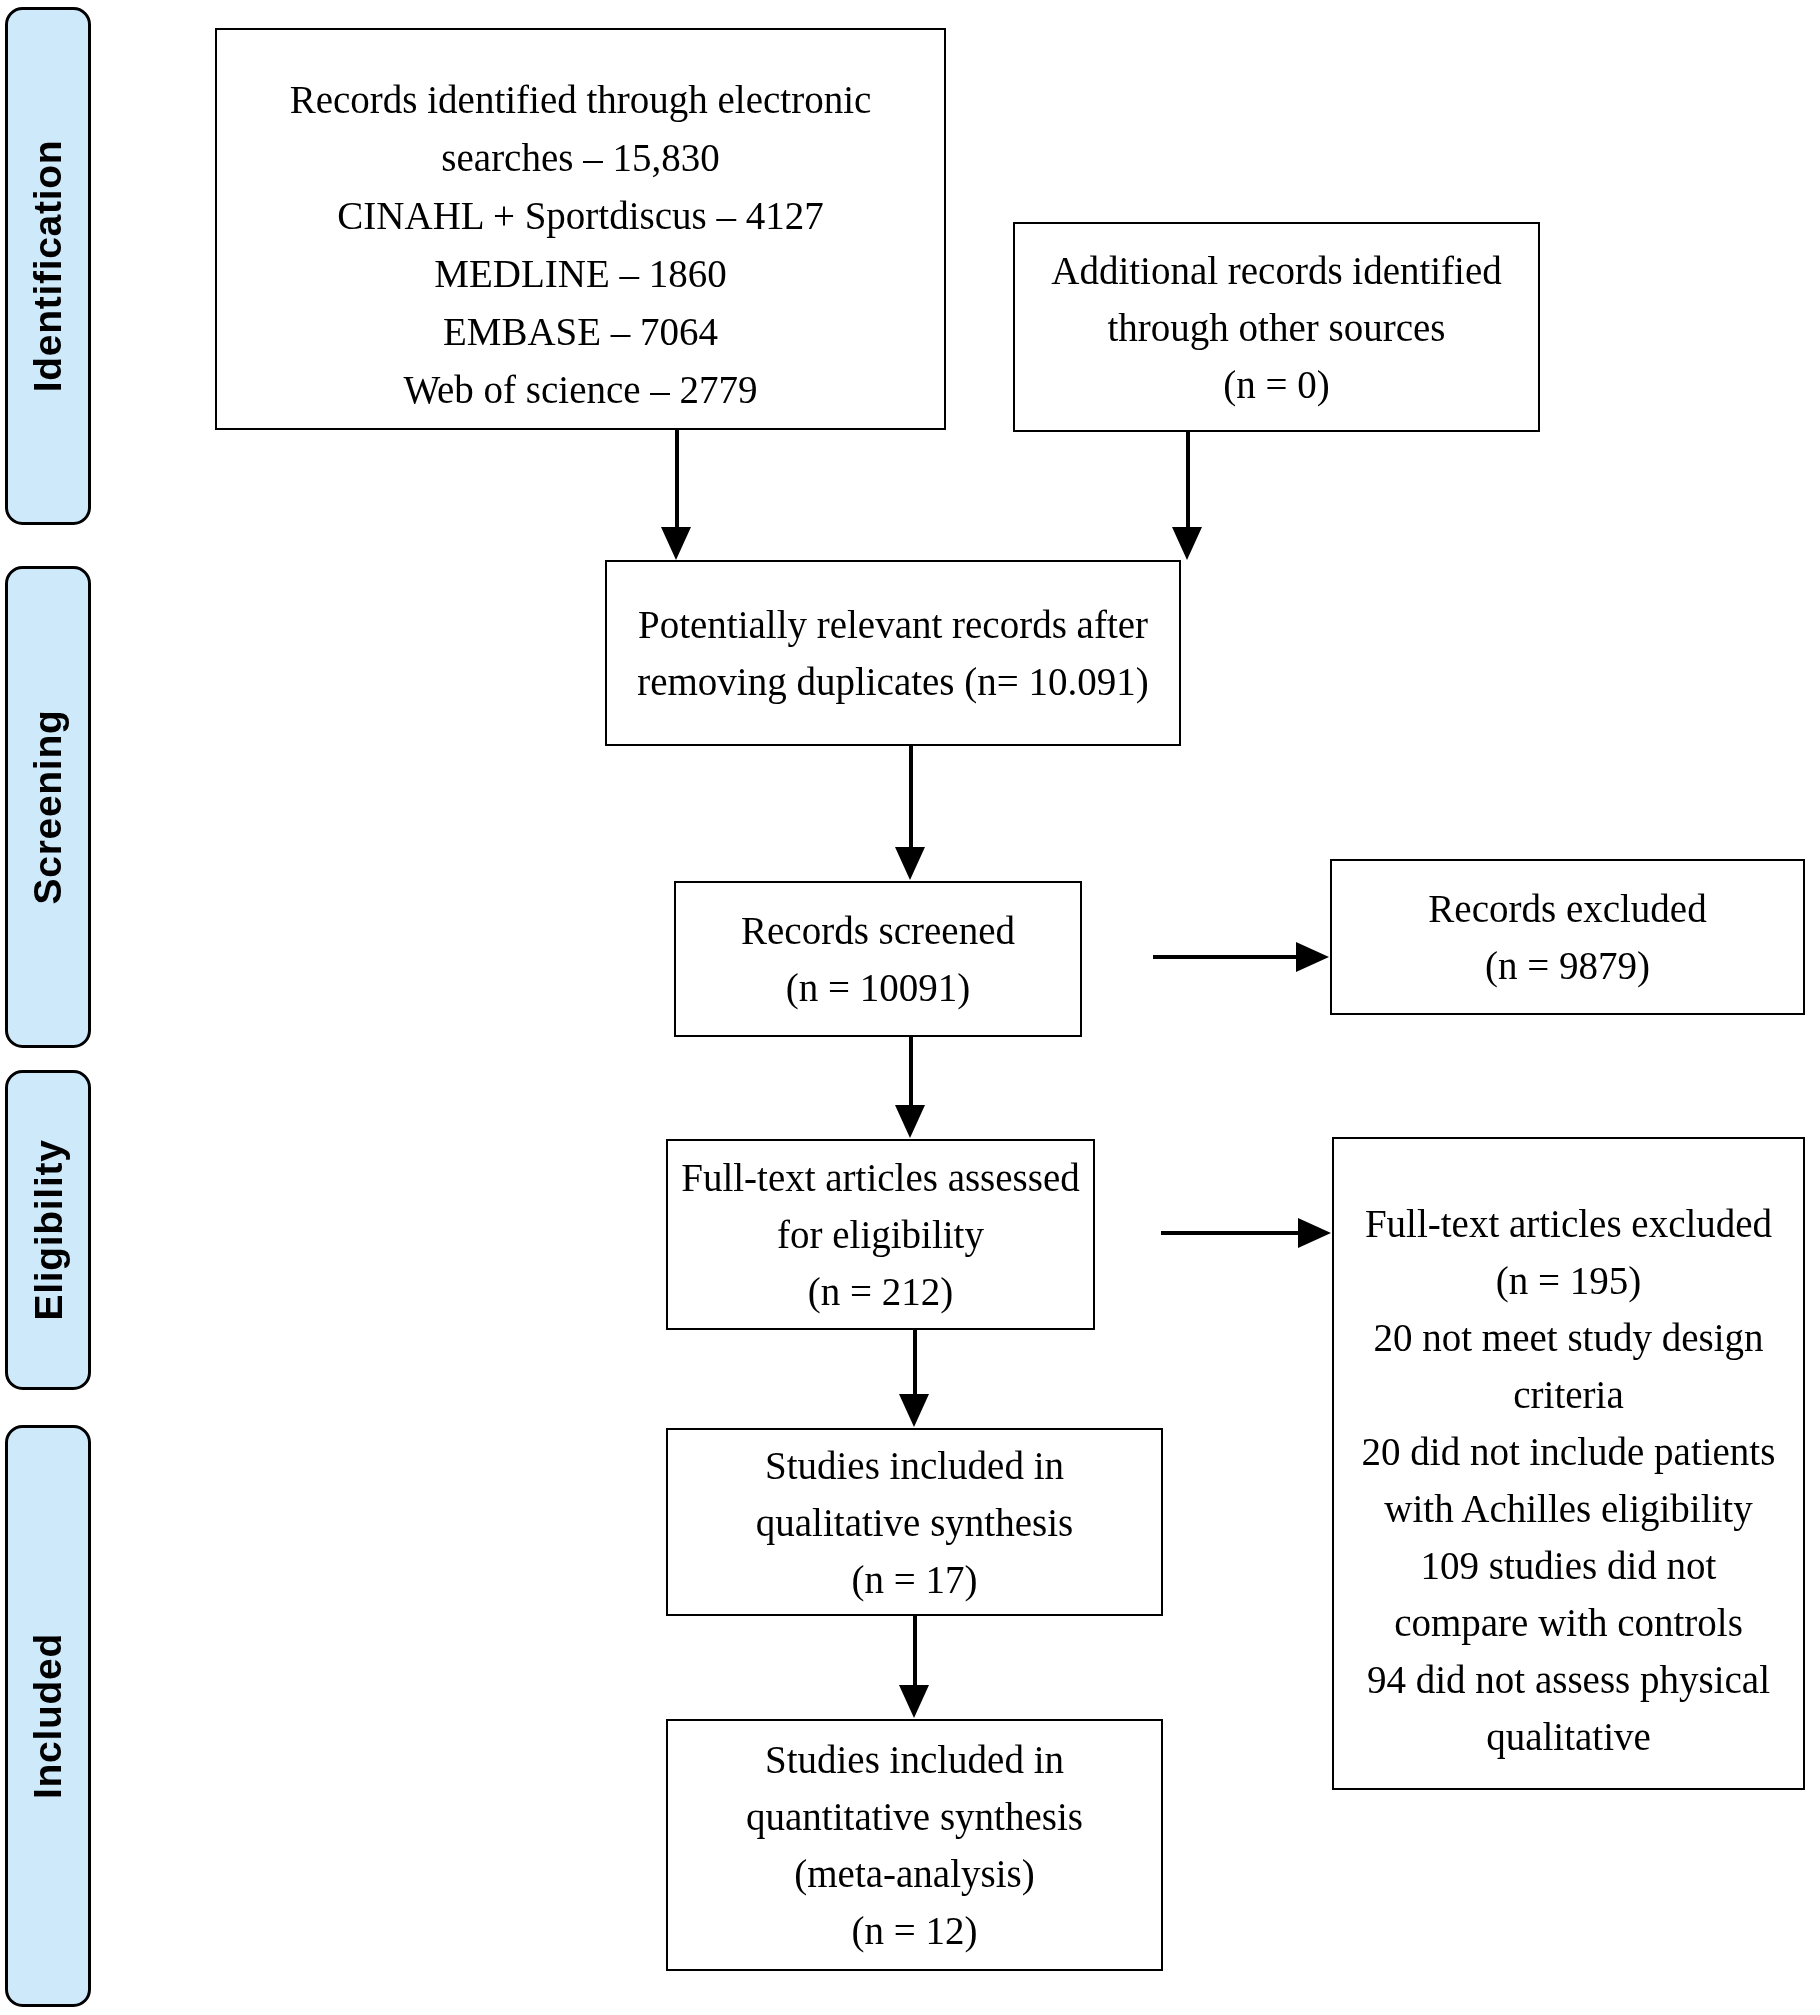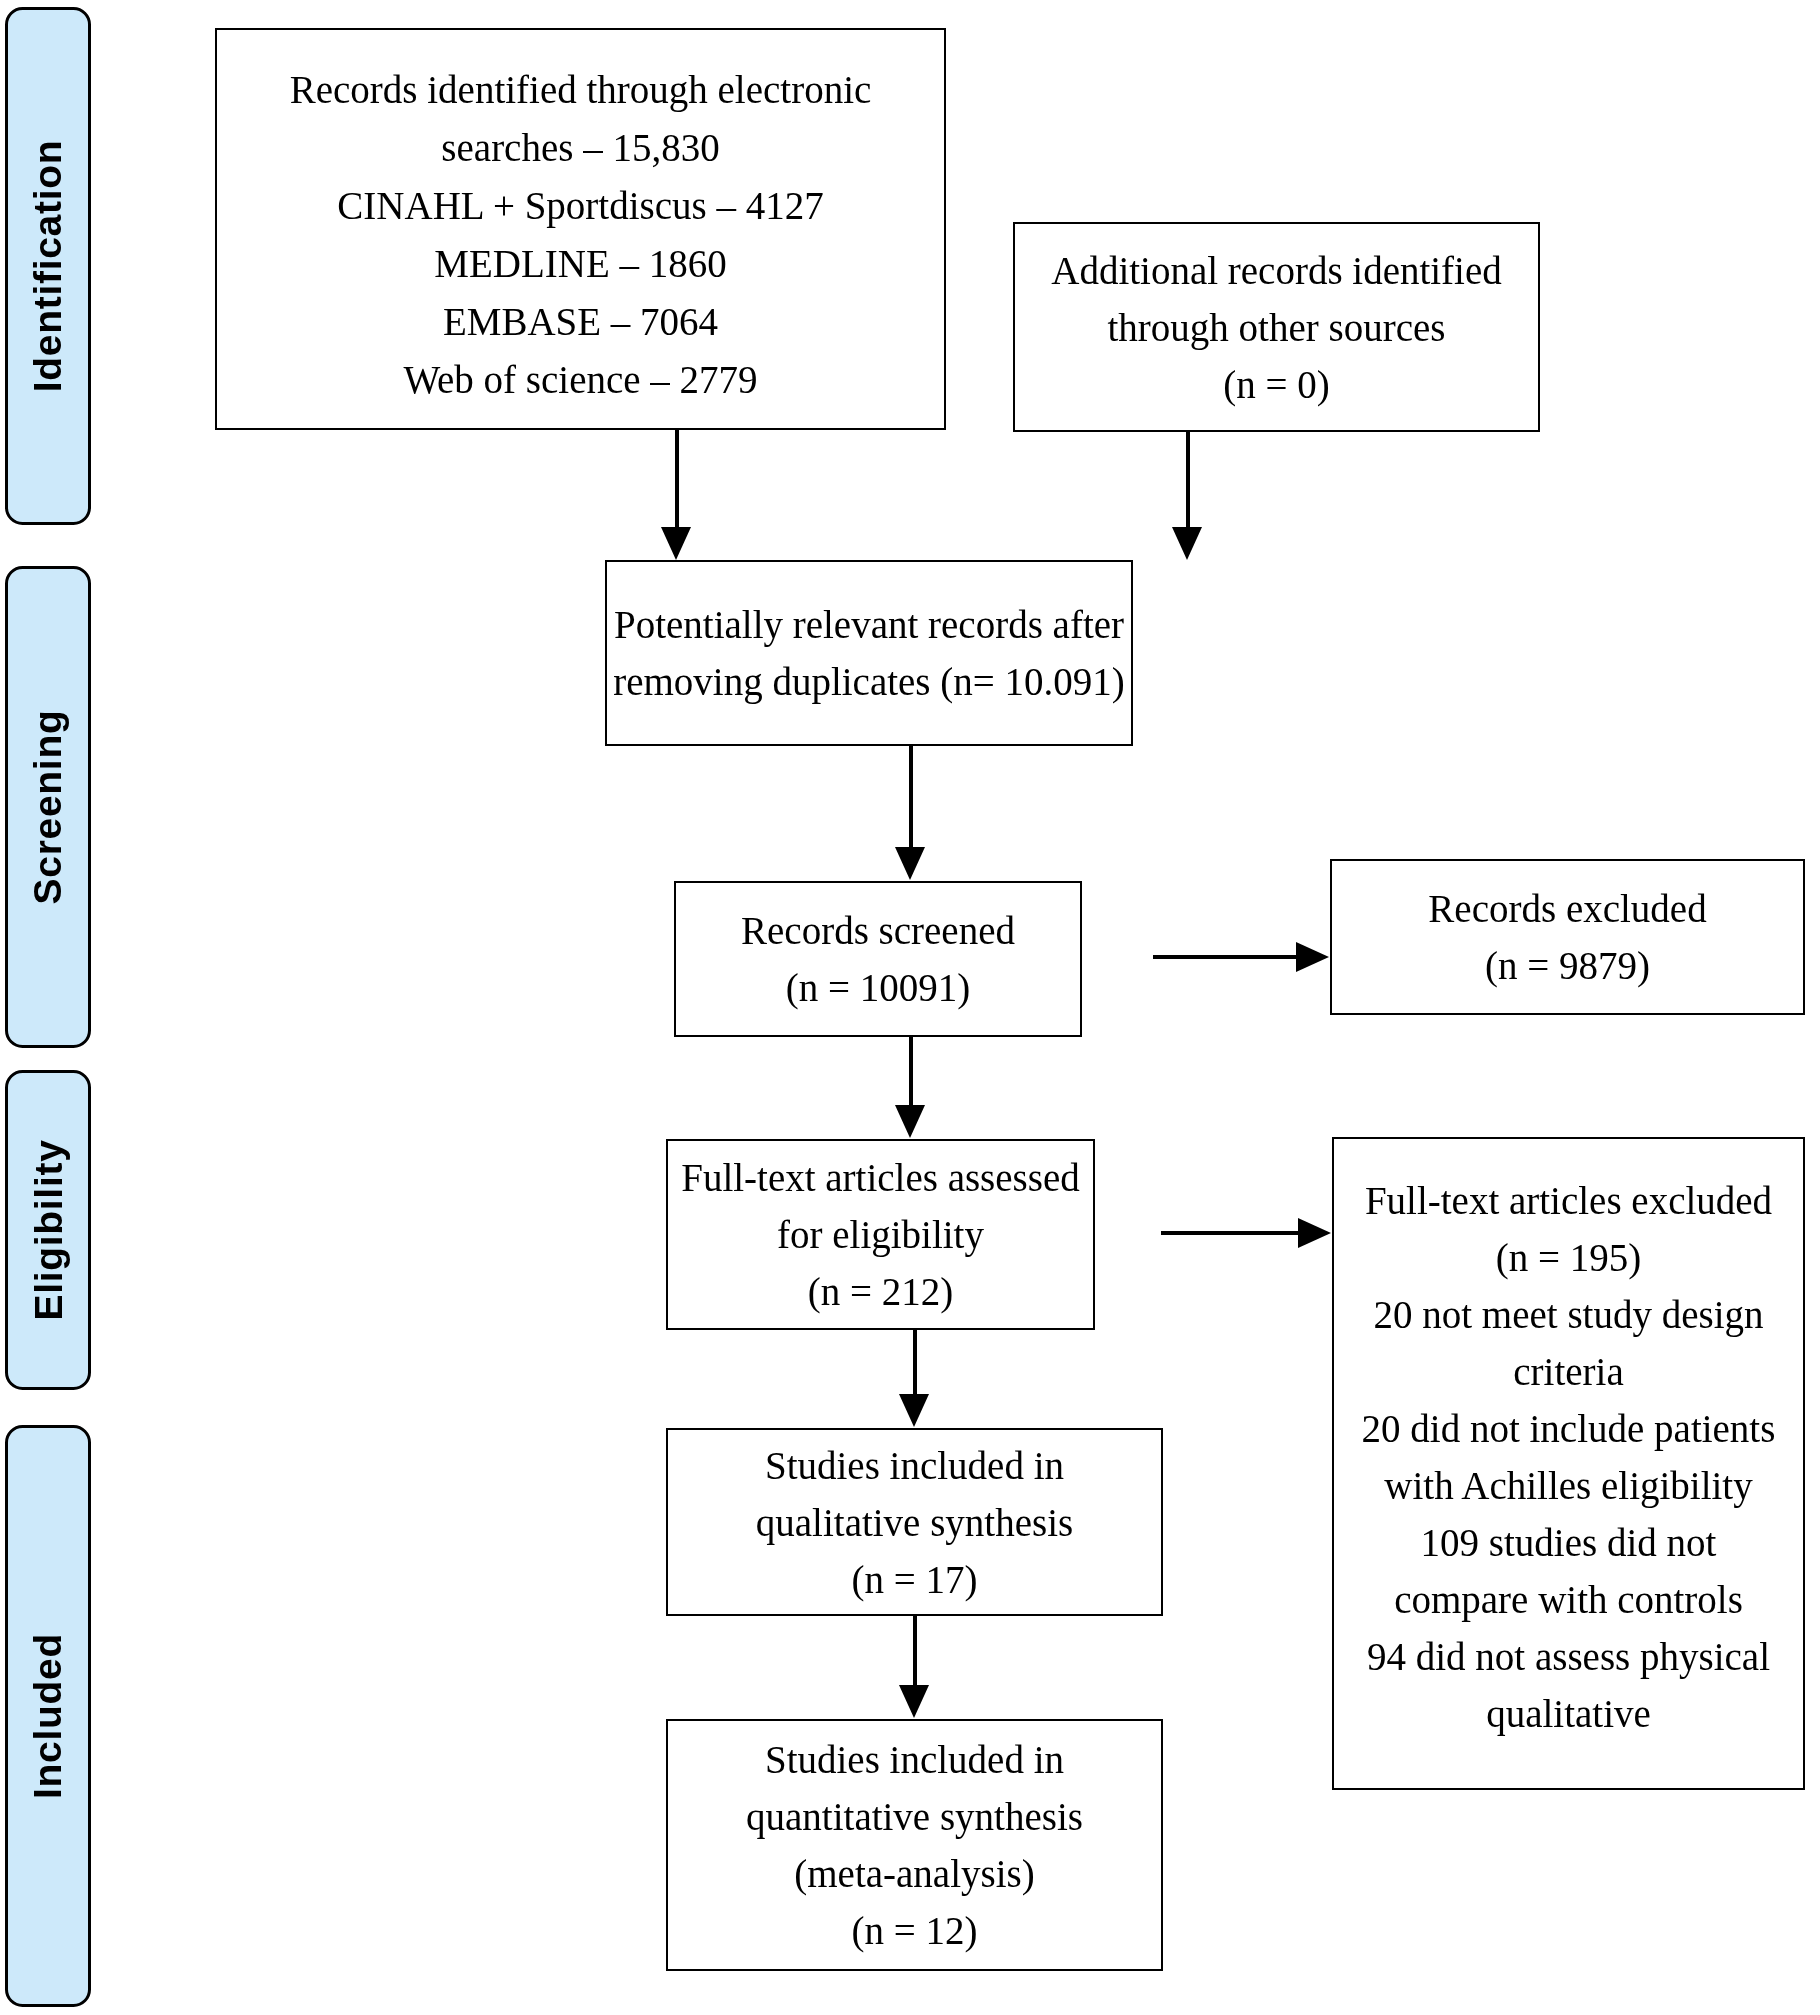--- a/index.html
+++ b/index.html
@@ -43,21 +43,21 @@
     box-sizing: border-box;
     display: flex;
     flex-direction: column;
     align-items: center;
     justify-content: center;
     text-align: center;
     font-size: 39px;
     line-height: 57px;
     padding: 0 4.4px;
   }
-  .fbox.top-align { justify-content: flex-start; }
+  .fbox.top-align { justify-content: center; }
   .fbox .line { width: 100%; }
   #box-records-identified { padding-top: 31px; line-height: 58px; }
   #box-fulltext-excluded { padding-top: 33px; }
 
   
   .vline { position: absolute; width: 3.6px; background: #000; }
   .hline { position: absolute; height: 3.6px; background: #000; }
 
   
   .ah-down {
@@ -99,21 +99,21 @@
     <div class="line">EMBASE – 7064</div>
     <div class="line">Web of science – 2779</div>
   </div>
 
   <div class="fbox" id="box-additional-records" style="left:1013px; top:222px; width:527px; height:210px;">
     <div class="line">Additional records identified</div>
     <div class="line">through other sources</div>
     <div class="line">(n = 0)</div>
   </div>
 
-  <div class="fbox" id="box-after-duplicates" style="left:605px; top:560px; width:528px; height:186px;">
+  <div class="fbox" id="box-after-duplicates" style="left:605px; top:560px; width:576px; height:186px;">
     <div class="line">Potentially relevant records after</div>
     <div class="line">removing duplicates (n= 10.091)</div>
   </div>
 
   <div class="fbox" id="box-records-screened" style="left:674px; top:881px; width:408px; height:156px;">
     <div class="line">Records screened</div>
     <div class="line">(n = 10091)</div>
   </div>
 
   <div class="fbox" id="box-records-excluded" style="left:1330px; top:859px; width:475px; height:156px;">

